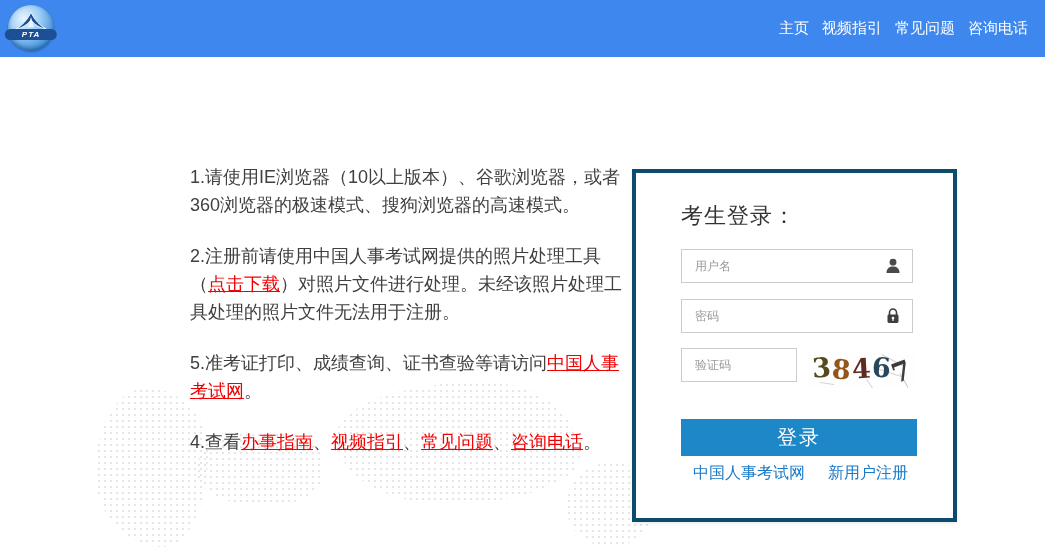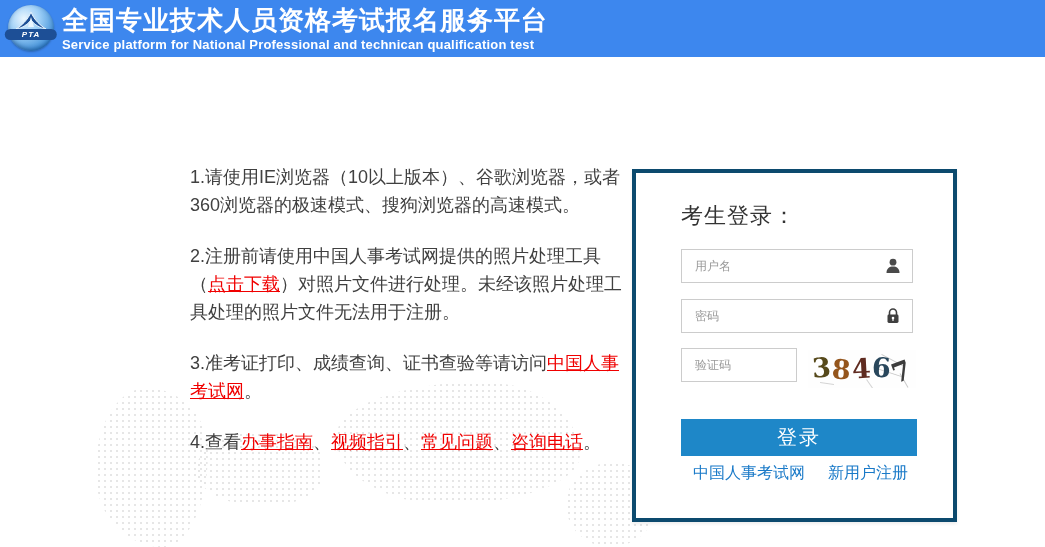--- a/index.html
+++ b/index.html
@@ -74,35 +74,37 @@
 <div class="page">
 
   <div class="header">
     <div class="logo">
       <svg width="46" height="46" viewBox="0 0 46 46">
         <path d="M23 7 C20 15 13 21 8 24 C14 23 19 20 23 15 C27 20 32 23 38 24 C33 21 26 15 23 7 Z" fill="#1d4f96" stroke="#eaf6ff" stroke-width="1"></path>
         <path d="M23 12 L20 22 L26 22 Z" fill="#eaf6ff"></path>
       </svg>
       <span class="pta">PTA</span>
     </div>
-    <div class="title-block">
-      <div class="title-cn">全国专业技术人员资格考试报名服务平台</div>
-      <div class="title-en">Service platform for National Professional and technican qualification test</div>
+    <div class="nav">
+      <a>主页</a>
+      <a>视频指引</a>
+      <a>常见问题</a>
+      <a>咨询电话</a>
     </div>
   </div>
 
   <div class="map-dots d1"></div>
   <div class="map-dots d2"></div>
   <div class="map-dots d3"></div>
   <div class="map-dots d4"></div>
 
   <div class="tips">
     <p><span>1.请使用IE浏览器（10以上版本）、谷歌浏览器，或者360浏览器的极速模式、搜狗浏览器的高速模式。</span></p>
     <p><span>2.注册前请使用中国人事考试网提供的照片处理工具（</span><a class="red-link">点击下载</a><span>）对照片文件进行处理。未经该照片处理工具处理的照片文件无法用于注册。</span></p>
-    <p><span>3.准考证打印、成绩查询、证书查验等请访问</span><a class="red-link">中国人事考试网</a><span>。</span></p>
+    <p><span>5.准考证打印、成绩查询、证书查验等请访问</span><a class="red-link">中国人事考试网</a><span>。</span></p>
     <p><span>4.查看</span><a class="red-link">办事指南</a><span>、</span><a class="red-link">视频指引</a><span>、</span><a class="red-link">常见问题</a><span>、</span><a class="red-link">咨询电话</a><span>。</span></p>
   </div>
 
   <div class="card">
     <div class="card-title">考生登录：</div>
 
     <div class="field f-user">
       <input type="text" placeholder="用户名" style="">
       <span class="ficon">
         <svg width="18" height="18" viewBox="0 0 18 18">

